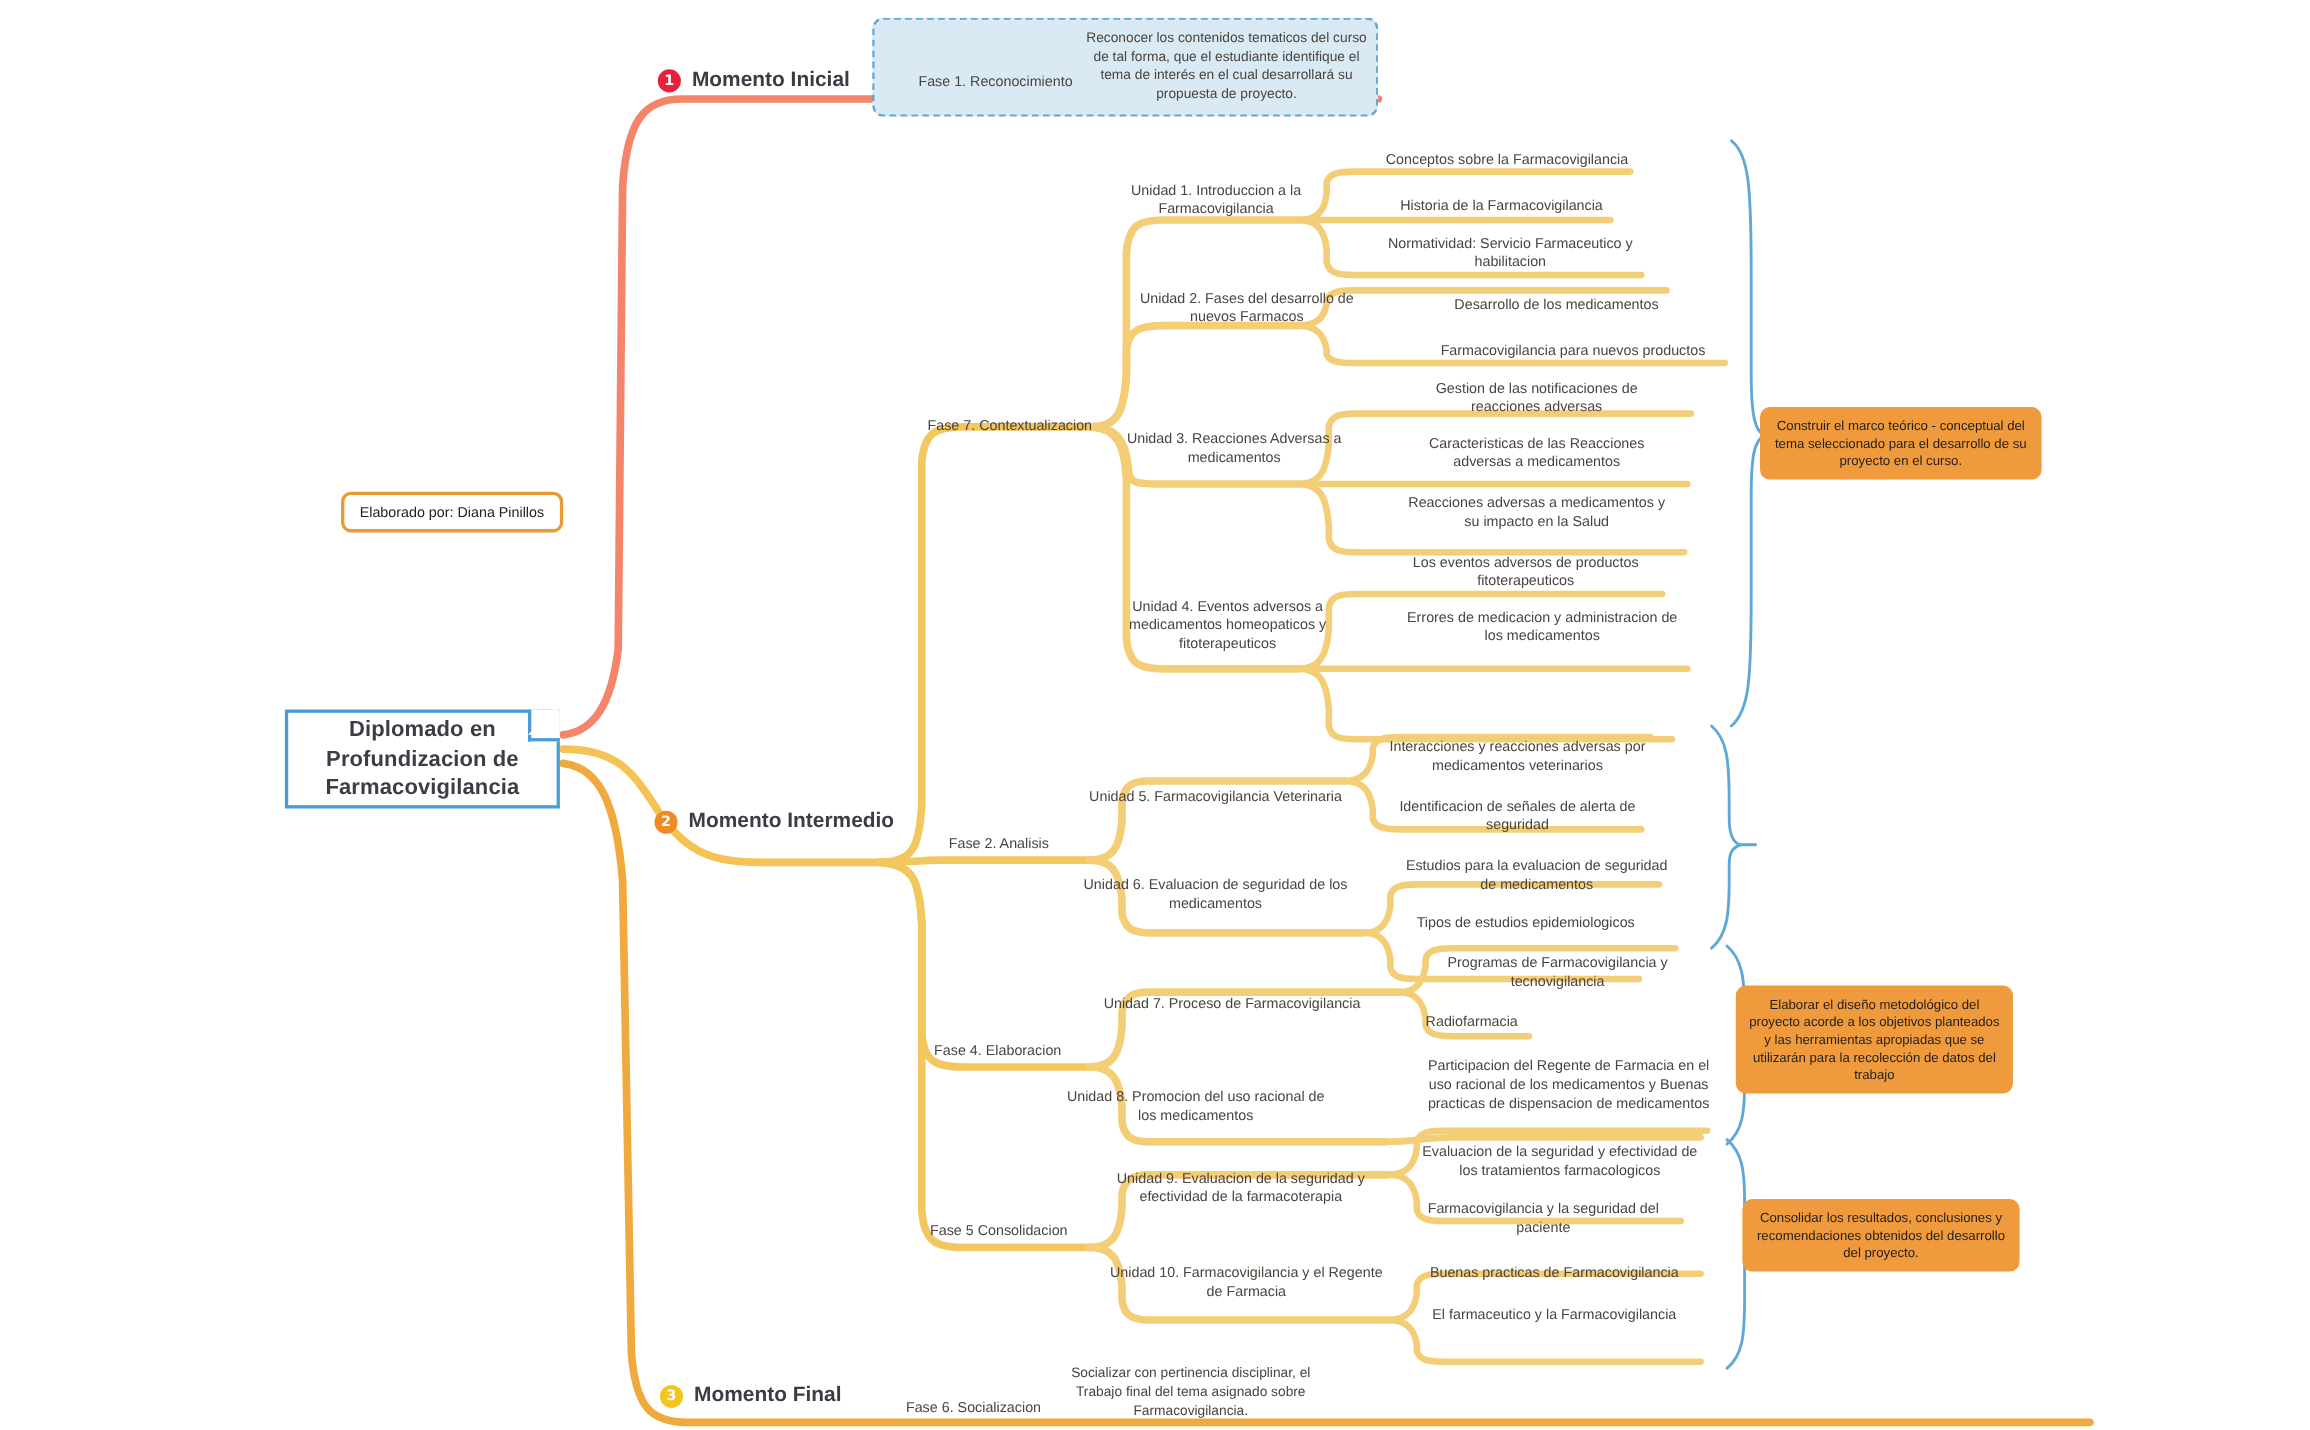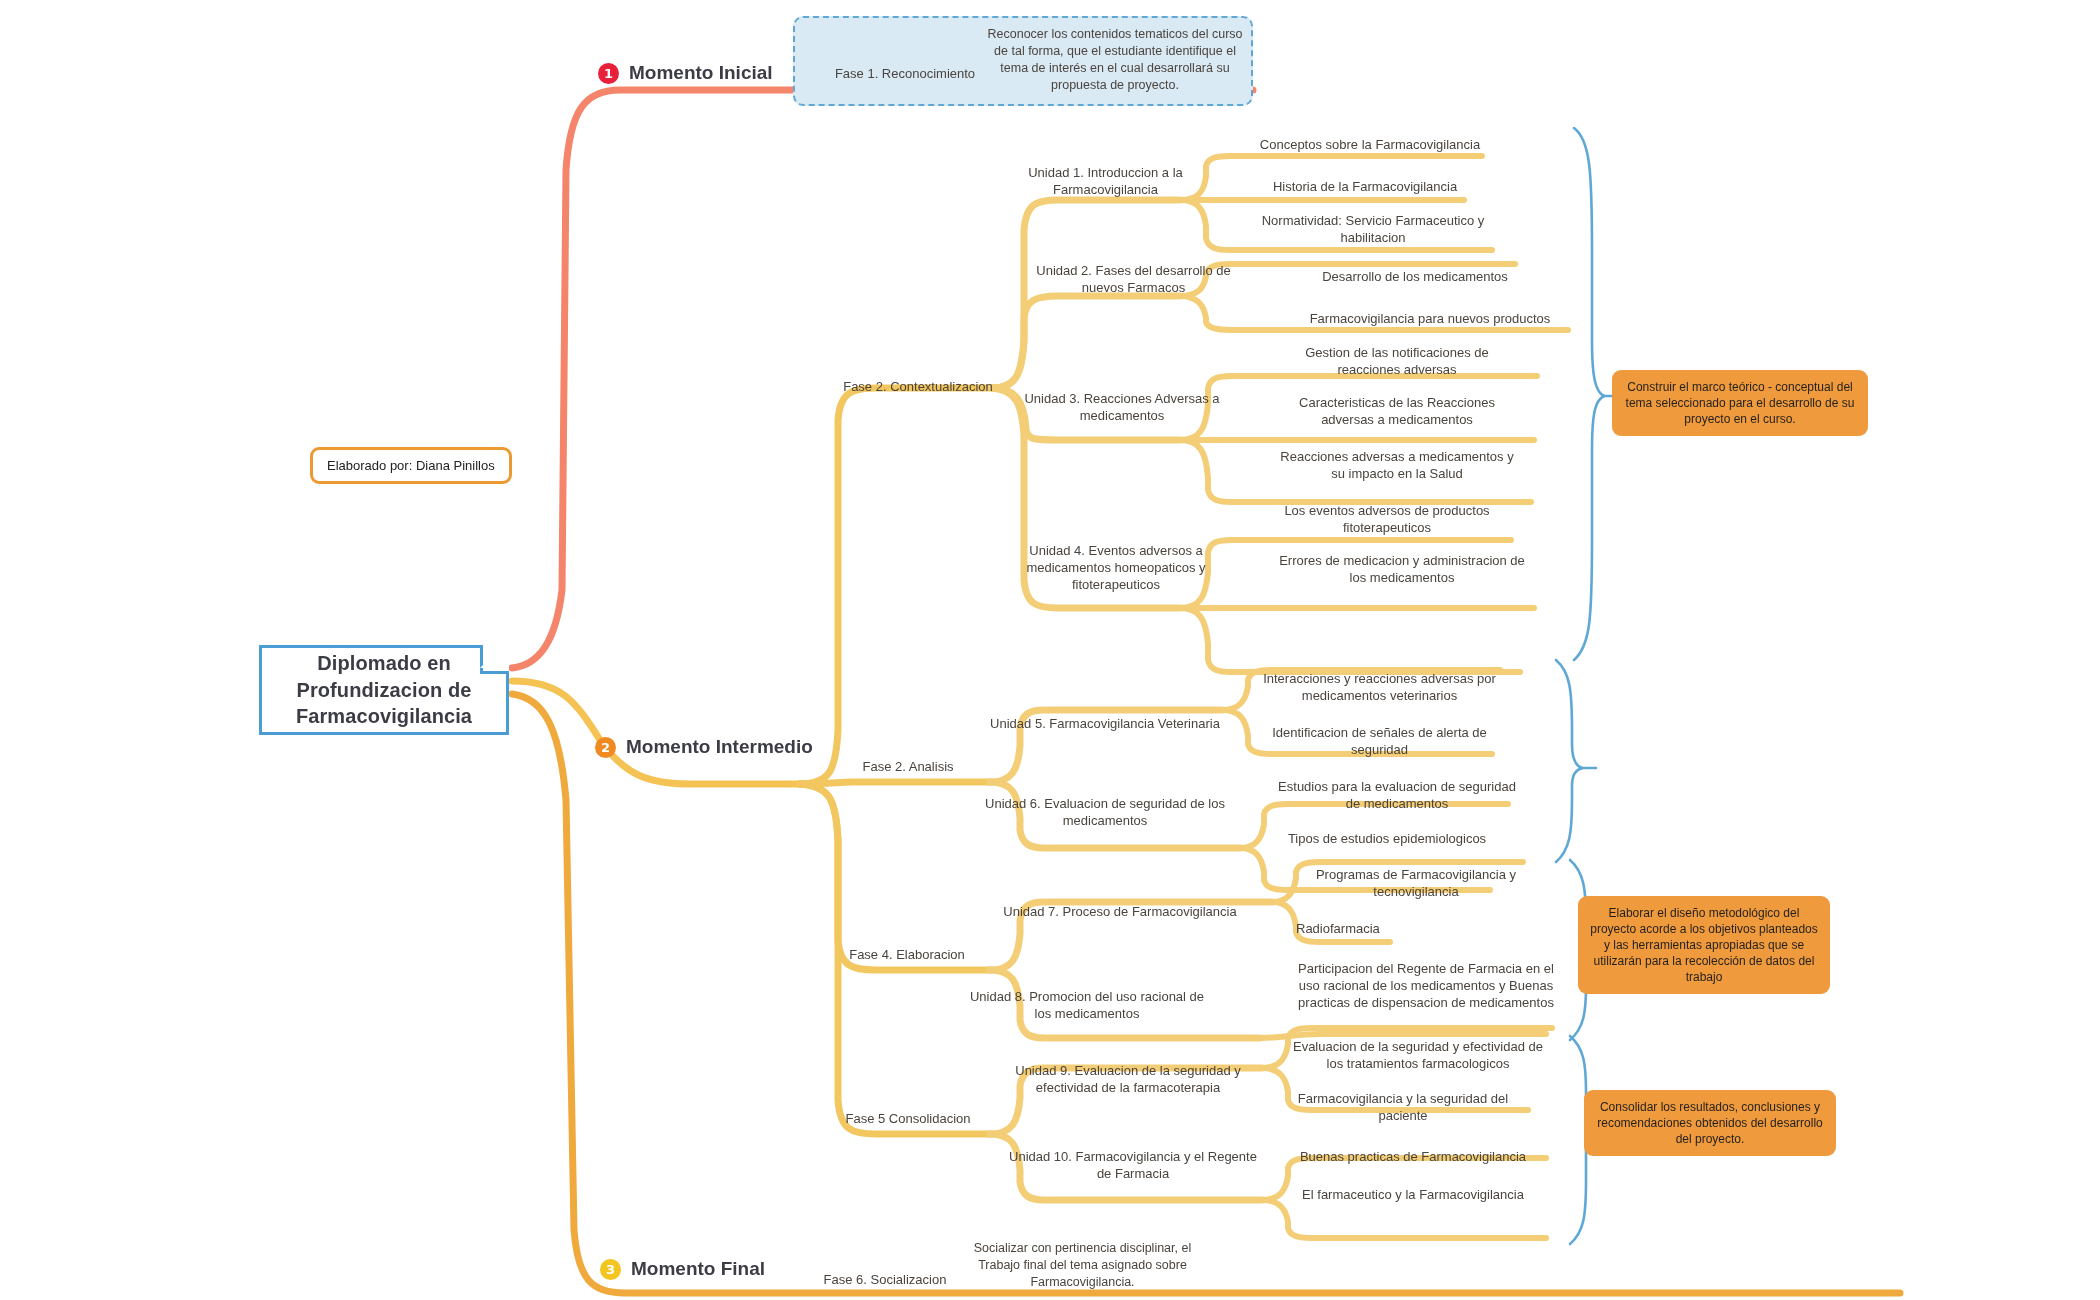--- a/index.html
+++ b/index.html
@@ -164,21 +164,21 @@
   </div>
   <div class="momento m3" style="left:600px;top:1258px;">
     <span class="num">3</span>
     <span>Momento Final</span>
   </div>
 
   <div class="sel-box"></div>
   <div class="sel-fase">Fase 1. Reconocimiento</div>
   <div class="sel-desc">Reconocer los contenidos tematicos del curso de tal forma, que el estudiante identifique el tema de interés en el cual desarrollará su propuesta de proyecto.</div>
 
-  <div class="lbl" style="left:828px;top:378px;width:180px;">Fase 2. Contextualizacion</div>
+  <div class="lbl" style="left:828px;top:378px;width:180px;">Fase 7. Contextualizacion</div>
   <div class="lbl" style="left:838px;top:758px;width:140px;">Fase 2. Analisis</div>
   <div class="lbl" style="left:832px;top:946px;width:150px;">Fase 4. Elaboracion</div>
   <div class="lbl" style="left:828px;top:1110px;width:160px;">Fase 5 Consolidacion</div>
 
   <div class="lbl" style="left:1018px;top:164px;width:175px;">Unidad 1.  Introduccion a la Farmacovigilancia</div>
   <div class="lbl" style="left:1016px;top:262px;width:235px;">Unidad 2. Fases del desarrollo de nuevos Farmacos</div>
   <div class="lbl" style="left:1022px;top:390px;width:200px;">Unidad 3. Reacciones Adversas a medicamentos</div>
   <div class="lbl" style="left:1016px;top:542px;width:200px;">Unidad 4. Eventos adversos a medicamentos homeopaticos y fitoterapeuticos</div>
   <div class="lbl" style="left:980px;top:715px;width:250px;">Unidad 5. Farmacovigilancia Veterinaria</div>
   <div class="lbl" style="left:975px;top:795px;width:260px;">Unidad 6. Evaluacion de seguridad de los medicamentos</div>
@@ -202,20 +202,20 @@
   <div class="lbl" style="left:1272px;top:778px;width:250px;">Estudios para la evaluacion de seguridad de medicamentos</div>
   <div class="lbl" style="left:1272px;top:830px;width:230px;">Tipos de estudios epidemiologicos</div>
   <div class="lbl" style="left:1296px;top:866px;width:240px;">Programas de Farmacovigilancia y tecnovigilancia</div>
   <div class="lbl" style="left:1296px;top:920px;width:160px;text-align:left;">Radiofarmacia</div>
   <div class="lbl" style="left:1296px;top:960px;width:260px;">Participacion del Regente de Farmacia en el uso racional de los medicamentos y Buenas practicas de dispensacion de medicamentos</div>
   <div class="lbl" style="left:1288px;top:1038px;width:260px;">Evaluacion de la seguridad y efectividad de los tratamientos farmacologicos</div>
   <div class="lbl" style="left:1288px;top:1090px;width:230px;">Farmacovigilancia y la seguridad del paciente</div>
   <div class="lbl" style="left:1288px;top:1148px;width:250px;">Buenas practicas de Farmacovigilancia</div>
   <div class="lbl" style="left:1288px;top:1186px;width:250px;">El farmaceutico y la Farmacovigilancia</div>
 
-  <div class="callout" style="left:1600px;top:370px;width:256px;margin-left:12px;">Construir el marco teórico - conceptual del tema seleccionado para el desarrollo de su proyecto en el curso.</div>
+  <div class="callout" style="left:1600px;top:370px;width:256px;">Construir el marco teórico - conceptual del tema seleccionado para el desarrollo de su proyecto en el curso.</div>
   <div class="callout" style="left:1578px;top:896px;width:252px;">Elaborar el diseño metodológico del proyecto acorde a los objetivos planteados y las herramientas apropiadas que se utilizarán para la recolección de datos del trabajo</div>
   <div class="callout" style="left:1584px;top:1090px;width:252px;">Consolidar los resultados, conclusiones y recomendaciones obtenidos del desarrollo del proyecto.</div>
 
   <div class="f6-fase">Fase 6. Socializacion</div>
   <div class="f6-desc">Socializar con pertinencia disciplinar, el Trabajo final del tema asignado sobre Farmacovigilancia.</div>
 
 </div>
 
 </body></html>

